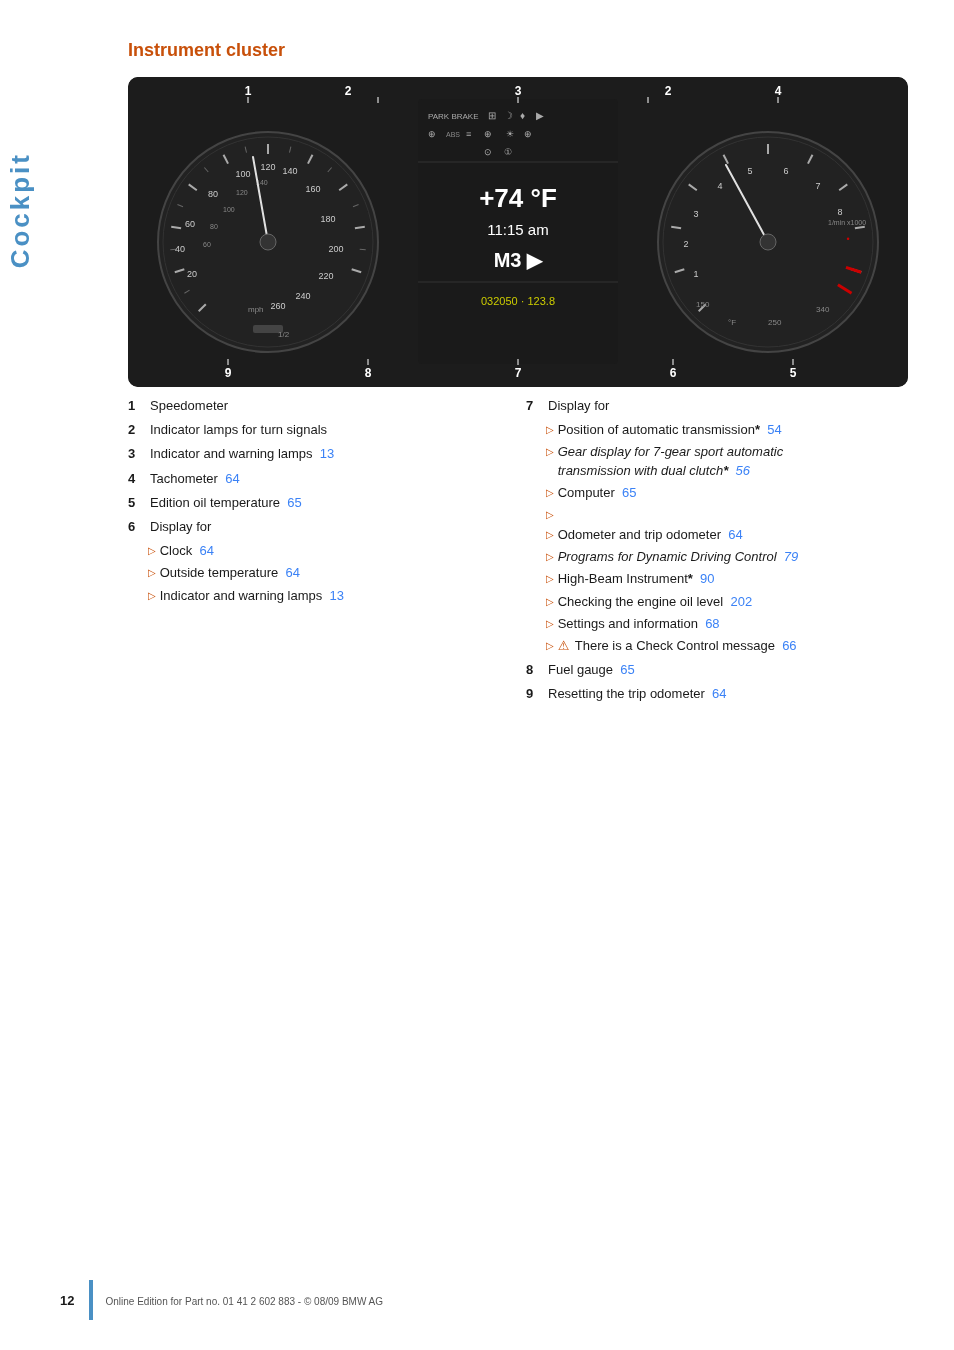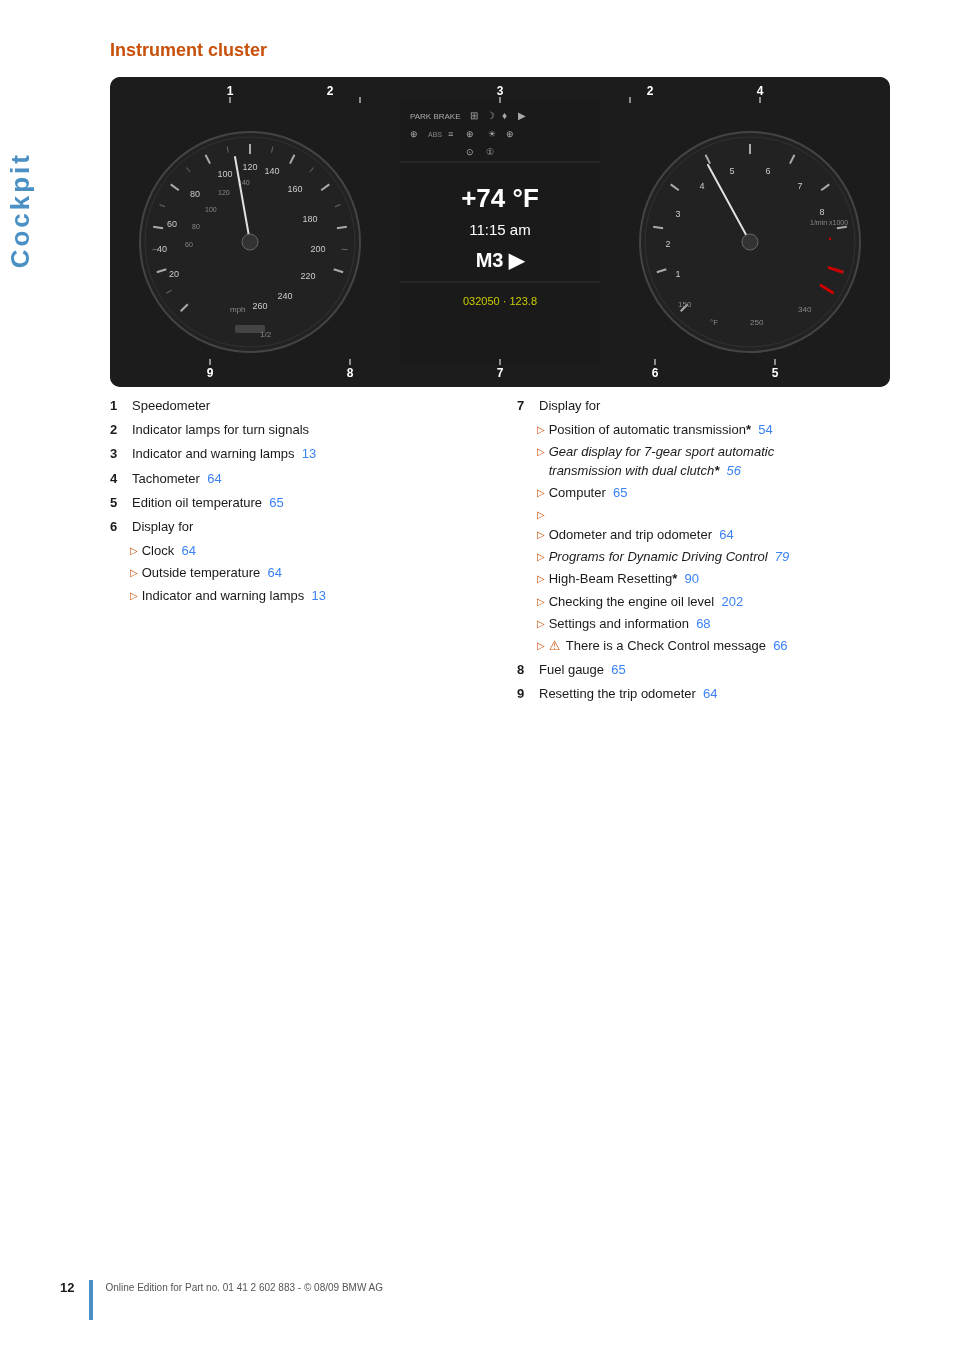--- a/index.html
+++ b/index.html
@@ -36,21 +36,21 @@
       font-size: 26px;
       font-weight: bold;
       color: #4a90c4;
       writing-mode: vertical-rl;
       transform: rotate(180deg);
       letter-spacing: 3px;
     }
 
     
     .main-content {
-      margin-left: 50px;
+      margin-left: 68px;
     }
 
     .section-title {
       font-size: 18px;
       font-weight: bold;
       color: #c8500a;
       margin-bottom: 16px;
     }
 
     
@@ -106,21 +106,21 @@
       margin-right: 2px;
     }
 
     
     .footer {
       position: absolute;
       bottom: 30px;
       left: 60px;
       right: 60px;
       display: flex;
-      align-items: flex-start;
+      align-items: center;
       border-top: none;
     }
 
     .footer-num {
       font-size: 13px;
       font-weight: bold;
       margin-right: 15px;
       color: #1a1a1a;
     }
 
@@ -437,21 +437,21 @@
           <span class="arrow-right">▷</span>
           <span style="max-width: 280px; font-style: italic;">
             <span>Programs for Dynamic Driving Control</span>
             &nbsp;<a class="desc-link">79</a>
           </span>
         </div>
 
         <div class="sub-item">
           <span class="arrow-right">▷</span>
           <span>
-            <span>High-Beam Resetting</span><strong>*</strong>
+            <span>High-Beam Instrument</span><strong>*</strong>
             &nbsp;<a class="desc-link">90</a>
           </span>
         </div>
 
         <div class="sub-item">
           <span class="arrow-right">▷</span>
           <span>
             <span>Checking the engine oil level</span>
             &nbsp;<a class="desc-link">202</a>
           </span>

